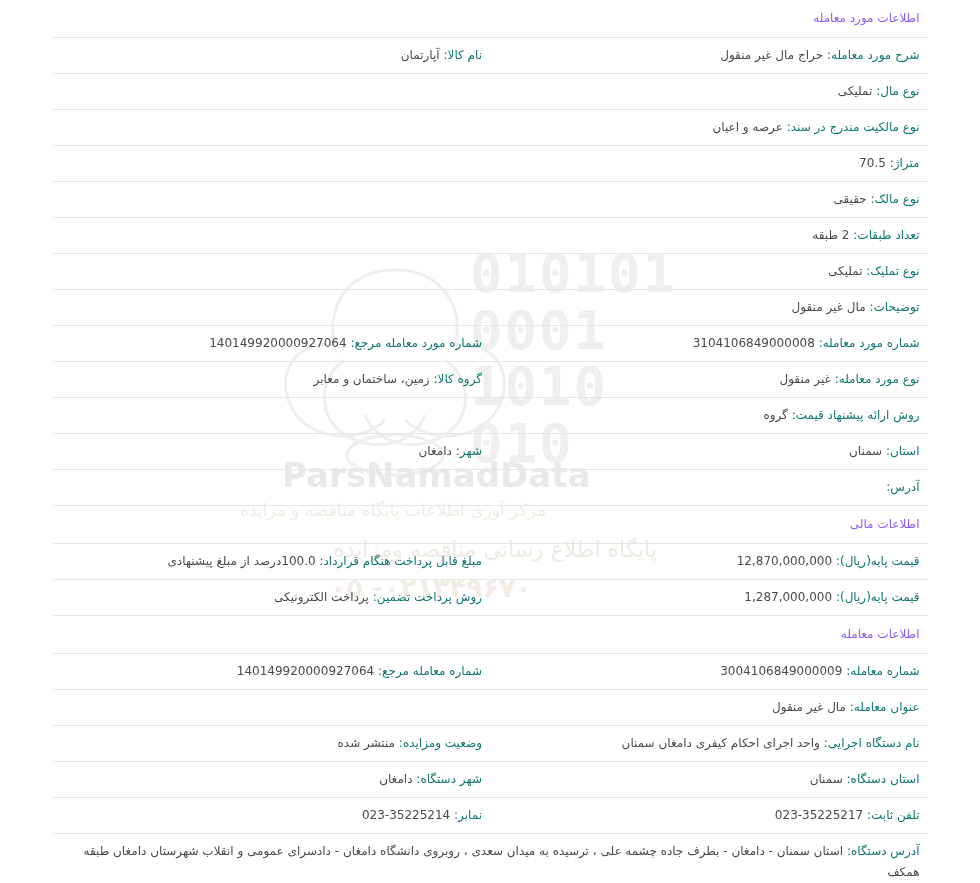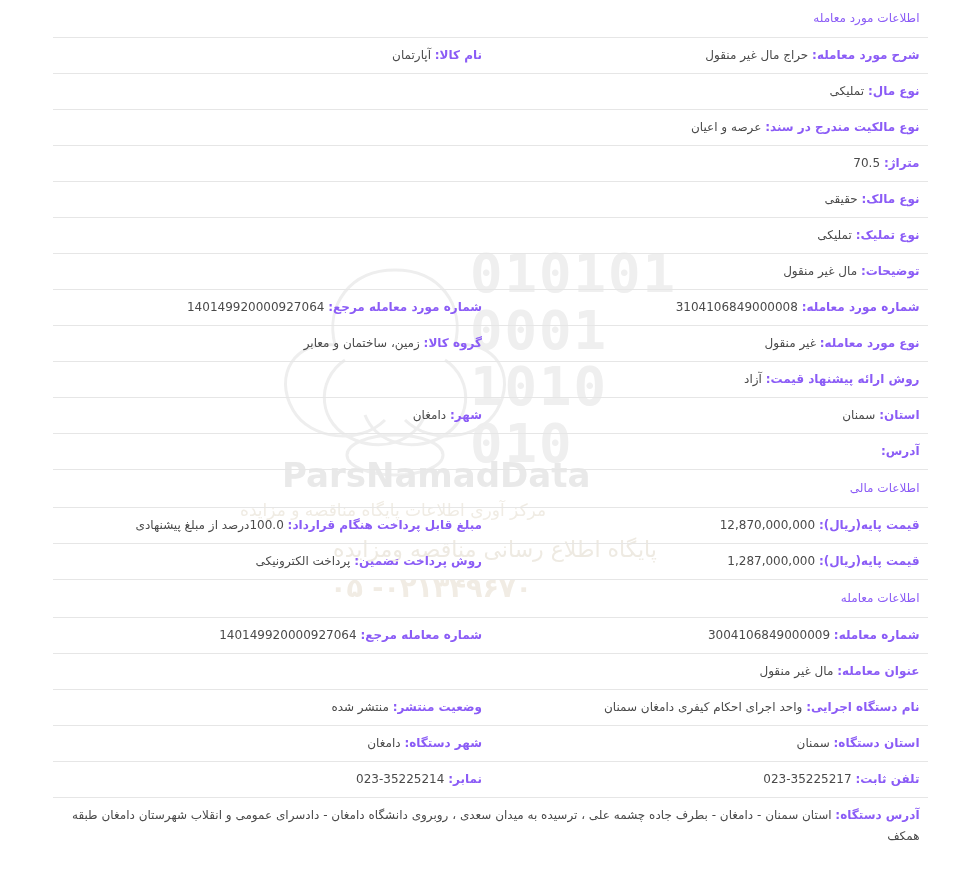--- a/index.html
+++ b/index.html
@@ -113,22 +113,22 @@
 
   .section-head td {
     color: #8b5cf6;
     font-size: 12px;
     padding-top: 8px;
     padding-bottom: 8px;
     border-top: 1px solid #e6e6e6;
   }
 
   .lbl {
-    font-weight: bold;
-    color: #8b5cf6;
+    font-weight: normal;
+    color: #0f766e;
     text-align: center;
   }
   .val {
     font-weight: normal;
     color: #4a4a4a;
   }
   .cell-right { text-align: right; }
 
   .num { direction: ltr; unicode-bidi: embed; display: inline-block; }
 </style>
@@ -209,20 +209,27 @@
       </tr>
 
       <tr>
         <td class="cell-right">
           <span class="lbl">نوع مالک:</span>
           <span class="val">حقیقی</span>
         </td>
         <td></td>
       </tr>
 
+      <tr>
+        <td class="cell-right">
+          <span class="lbl">تعداد طبقات:</span>
+          <span class="val">2 طبقه</span>
+        </td>
+        <td></td>
+      </tr>
 
 
       <tr>
         <td class="cell-right">
           <span class="lbl">نوع تملیک:</span>
           <span class="val">تملیکی</span>
         </td>
         <td></td>
       </tr>
 
@@ -252,21 +259,21 @@
         </td>
         <td class="cell-right">
           <span class="lbl">گروه کالا:</span>
           <span class="val">زمین، ساختمان و معابر</span>
         </td>
       </tr>
 
       <tr>
         <td class="cell-right">
           <span class="lbl">روش ارائه پیشنهاد قیمت:</span>
-          <span class="val">آزاد</span>
+          <span class="val">گروه</span>
         </td>
         <td></td>
       </tr>
 
       <tr>
         <td class="cell-right">
           <span class="lbl">استان:</span>
           <span class="val">سمنان</span>
         </td>
         <td class="cell-right">
@@ -333,21 +340,21 @@
         </td>
         <td></td>
       </tr>
 
       <tr>
         <td class="cell-right">
           <span class="lbl">نام دستگاه اجرایی:</span>
           <span class="val">واحد اجرای احکام کیفری دامغان سمنان</span>
         </td>
         <td class="cell-right">
-          <span class="lbl">وضعیت منتشر:</span>
+          <span class="lbl">وضعیت ومزایده:</span>
           <span class="val">منتشر شده</span>
         </td>
       </tr>
 
       <tr>
         <td class="cell-right">
           <span class="lbl">استان دستگاه:</span>
           <span class="val">سمنان</span>
         </td>
         <td class="cell-right">

